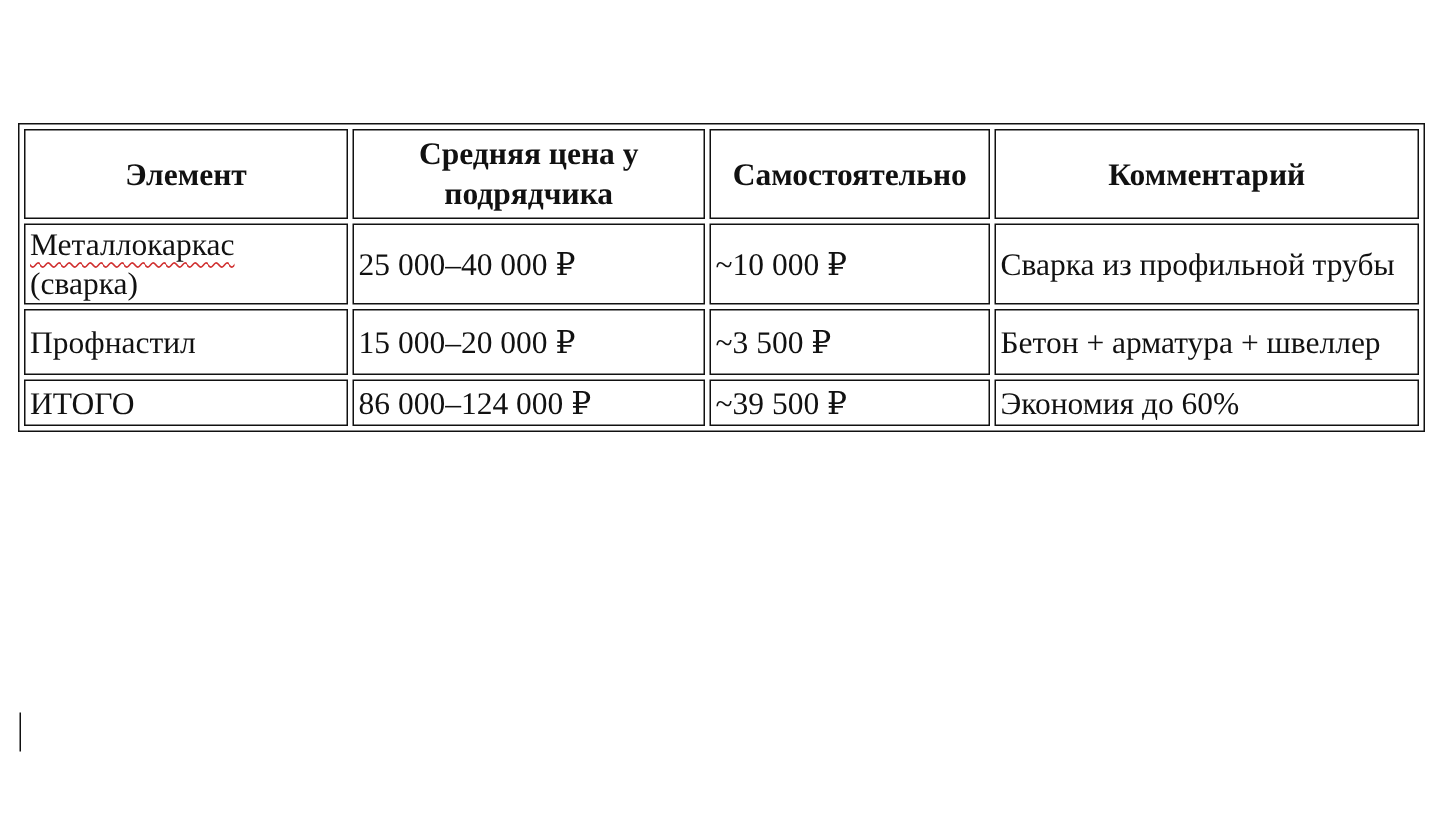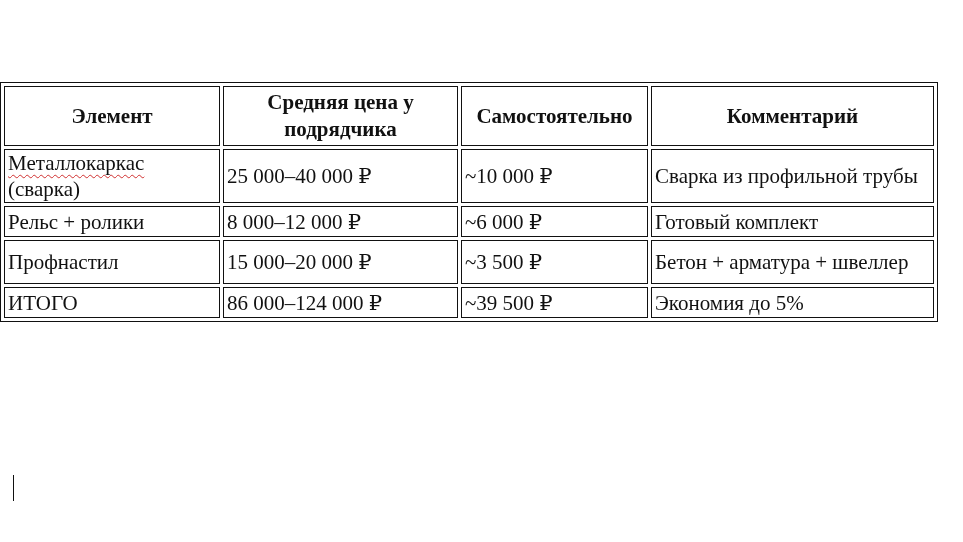--- a/index.html
+++ b/index.html
@@ -10,21 +10,21 @@
     body {
       width: 963px;
       height: 542px;
       position: relative;
       overflow: hidden;
       font-family: "Liberation Serif", "DejaVu Serif", serif;
       color: #111111;
     }
     .doc-table {
       position: absolute;
-      left: 0;
+      left: 12px;
       top: 82px;
       width: 937px;
       border: 1px solid #111111;
       border-collapse: separate;
       border-spacing: 3px;
       table-layout: fixed;
     }
     .doc-table td, .doc-table th {
       border: 1px solid #111111;
       padding: 0 3px 0 3px;
@@ -81,38 +81,32 @@
     <th>Комментарий</th>
   </tr>
 
   <tr class="r2">
     <td><span class="spell">Металлокаркас</span> <span>(сварка)</span></td>
     <td>25 000–40 000 ₽</td>
     <td>~10 000 ₽</td>
     <td>Сварка из профильной трубы</td>
   </tr>
 
-  <tr class="r1">
-    <td>Рельс + ролики</td>
-    <td>8 000–12 000 ₽</td>
-    <td>~6 000 ₽</td>
-    <td>Готовый комплект</td>
-  </tr>
 
   <tr class="r2">
     <td>Профнастил</td>
     <td>15 000–20 000 ₽</td>
     <td>~3 500 ₽</td>
     <td>Бетон + арматура + швеллер</td>
   </tr>
 
 
 
   <tr class="r1">
     <td>ИТОГО</td>
     <td class="bold">86 000–124 000 ₽</td>
     <td class="bold">~39 500 ₽</td>
-    <td>Экономия до 5%</td>
+    <td>Экономия до 60%</td>
   </tr>
 </tbody>
   </table>
 
 <div class="cursor"></div>
 
 </body></html>

